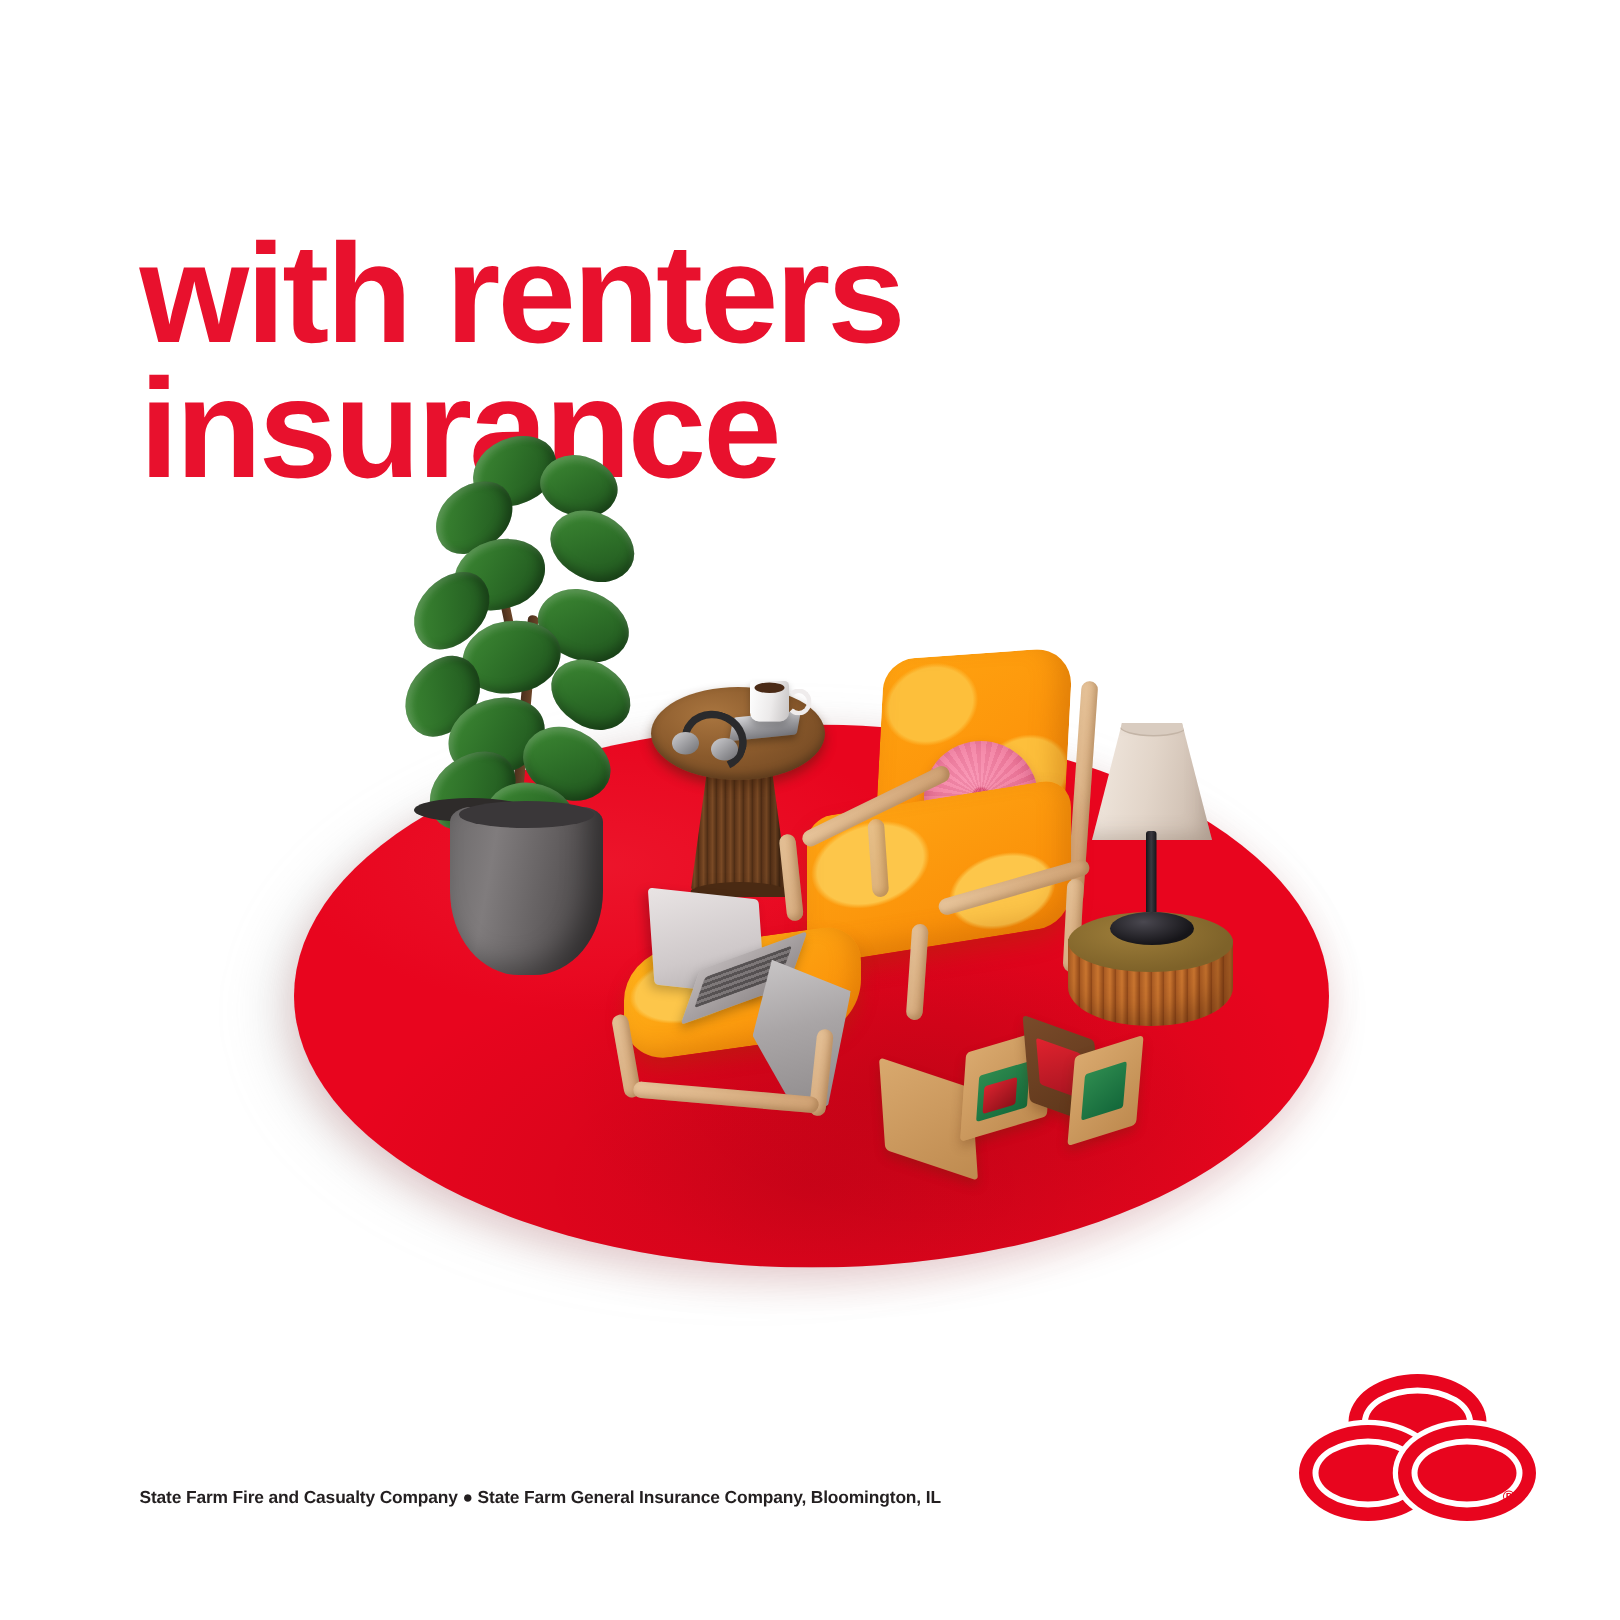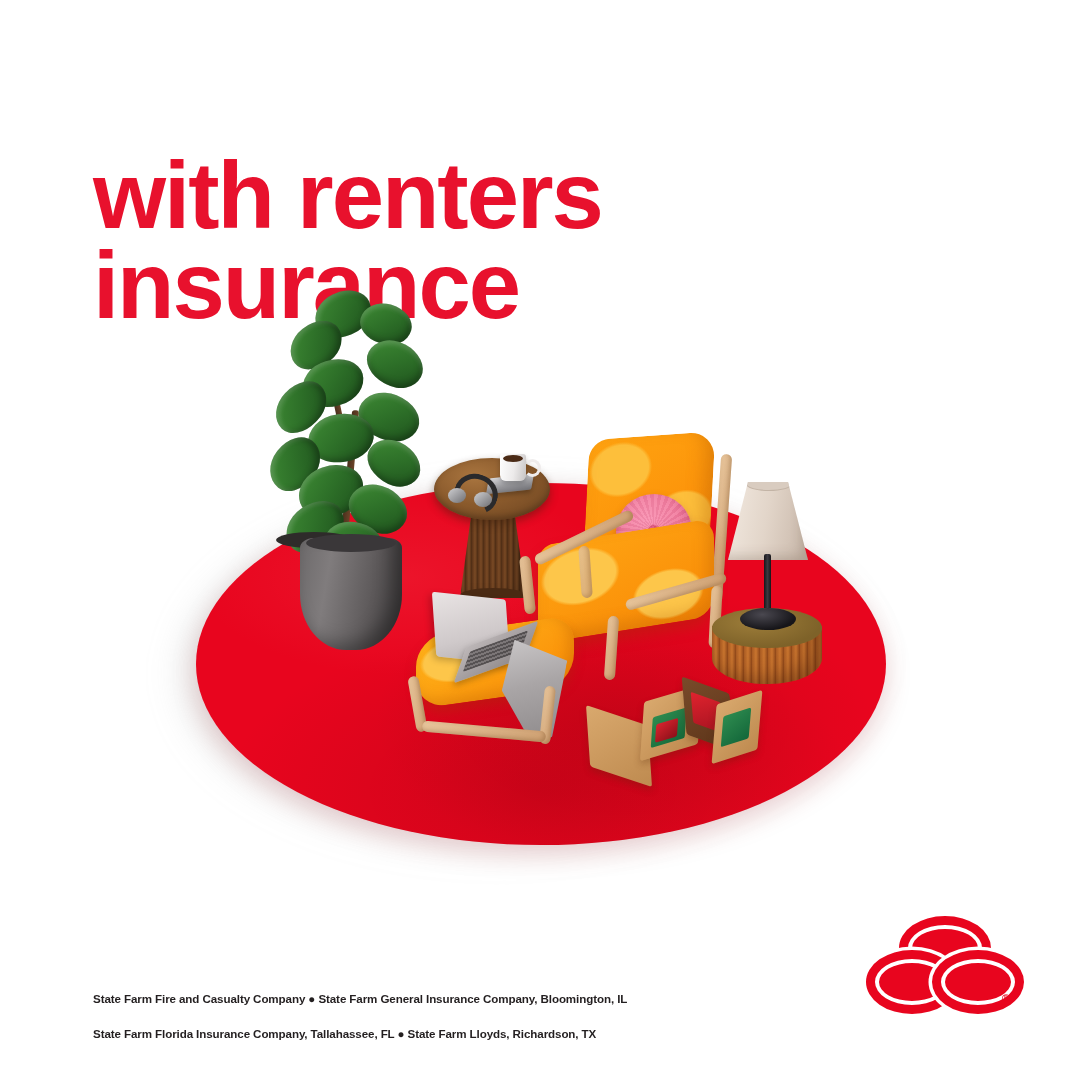--- a/index.html
+++ b/index.html
@@ -305,21 +305,20 @@
       </div>
       <div class="bk" style="left:126px;top:18px;width:46px;height:58px;transform:skewY(-22deg) rotate(5deg);">
         <div class="bk-in" style="left:8px;top:14px;width:28px;height:30px;background:linear-gradient(150deg,#2E8B4F,#13673A);"></div>
       </div>
     </div>
 
   </div>
 
   <div class="legal">
     <span>State Farm Fire and Casualty Company ● State Farm General Insurance Company, Bloomington, IL</span>
-    <span>State Farm Florida Insurance Company, Tallahassee, FL ● State Farm Lloyds, Richardson, TX</span>
   </div>
 
   <div class="logo">
     <div class="ring" style="left:33px;top:0px;width:74px;height:46px;"></div>
     <div class="ring" style="left:0px;top:34px;width:74px;height:46px;"></div>
     <div class="ring" style="left:66px;top:34px;width:74px;height:46px;"></div>
     <span class="reg">®</span>
   </div>
 
 </div>

